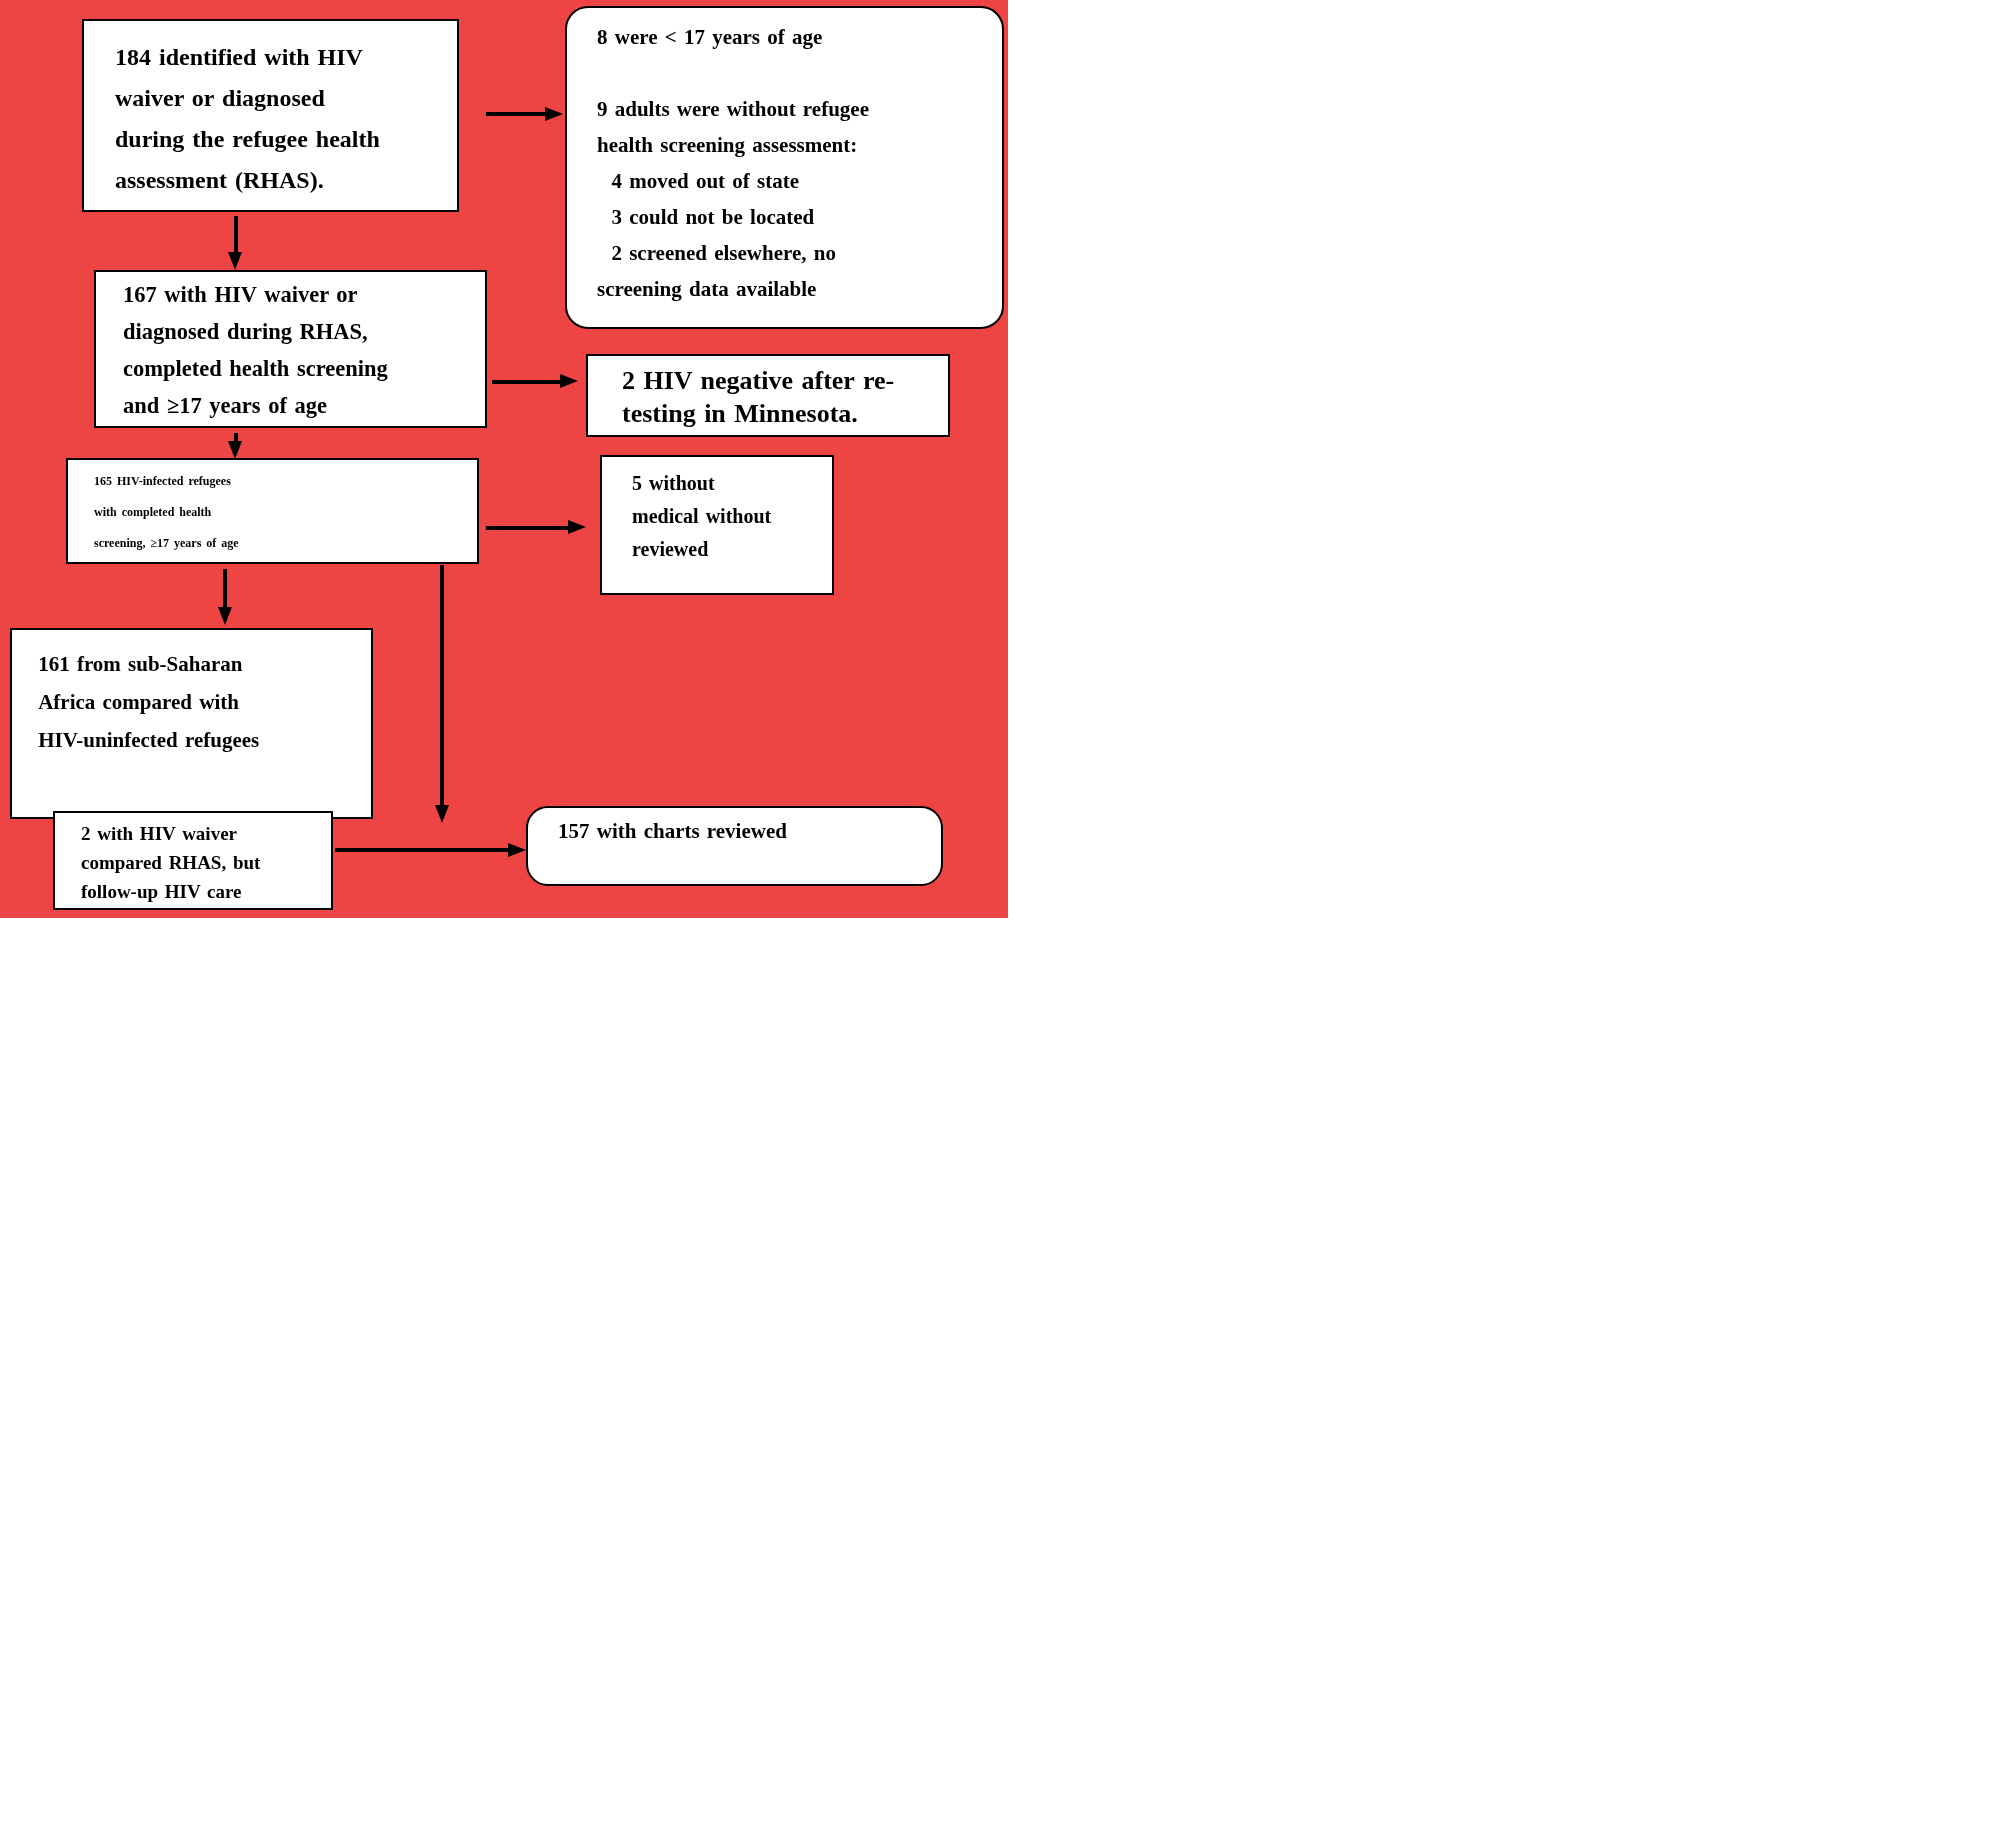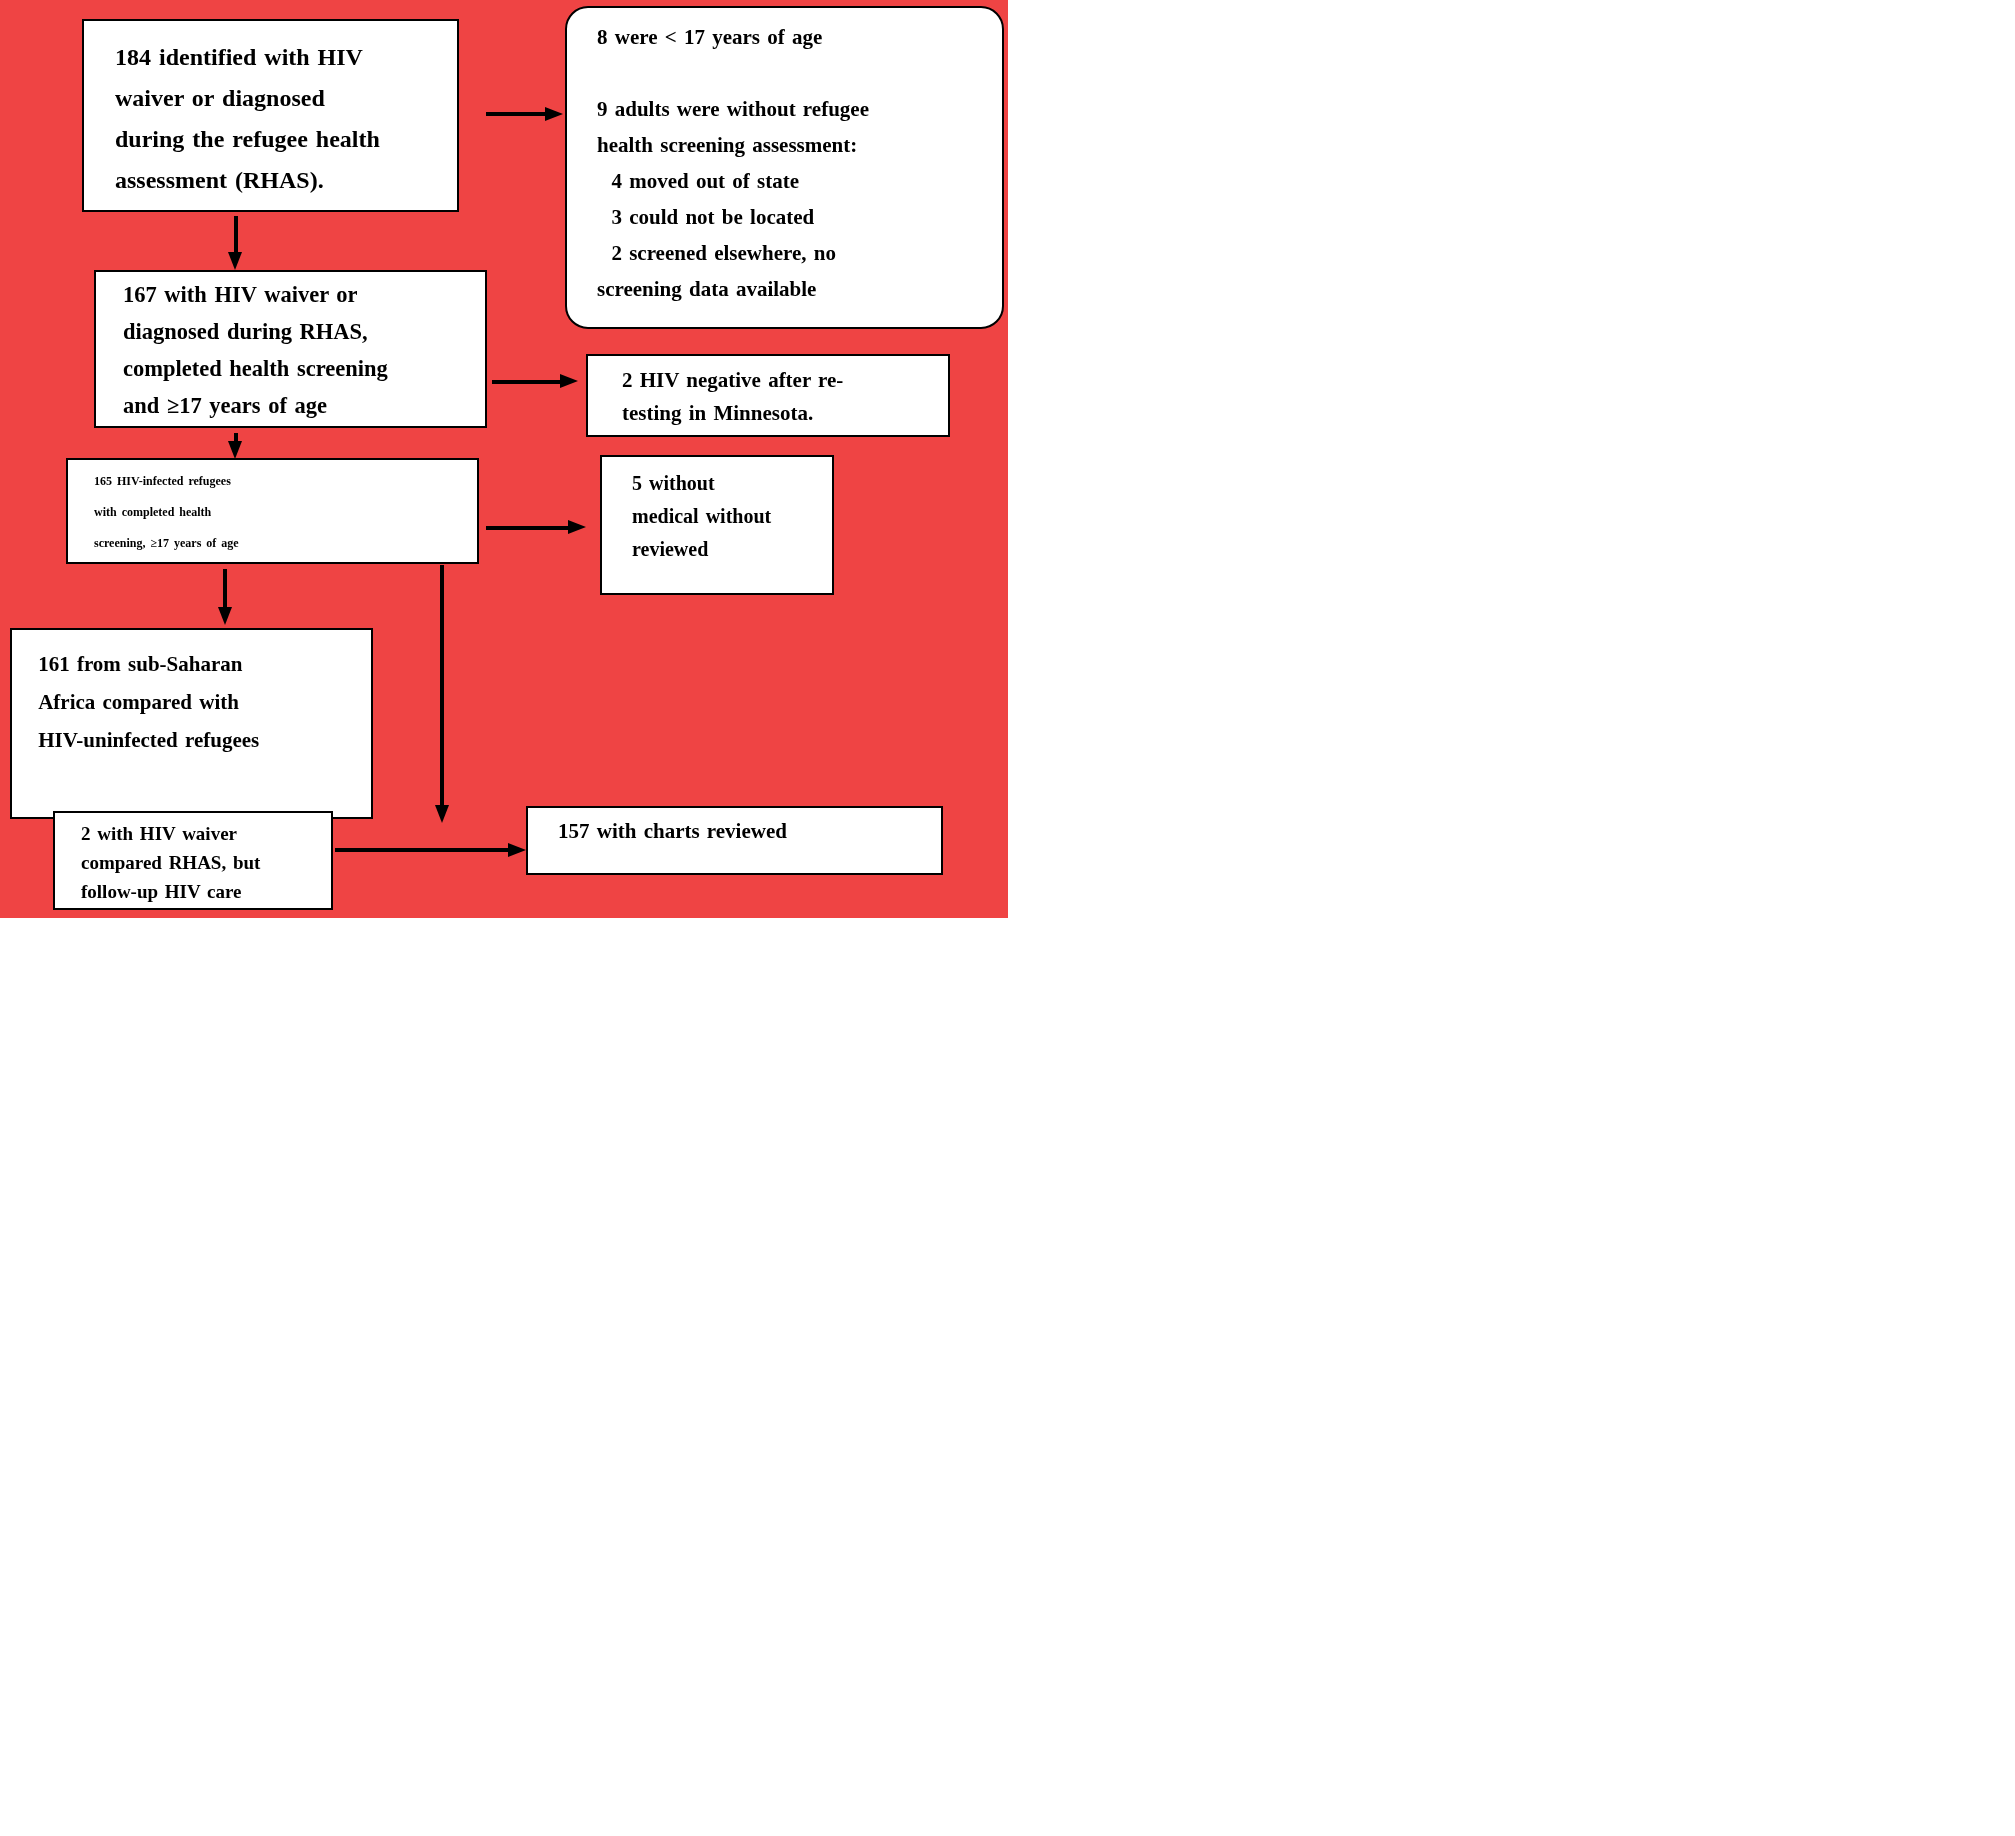--- a/index.html
+++ b/index.html
@@ -9,26 +9,26 @@
     word-spacing:0.18em;
   }
   .box{position:absolute;border:2px solid #000;box-sizing:border-box;background:#fff;}
   .ln{white-space:pre;}
   .ln:empty::before{content:"\00a0";}
 
   
   .b184 {left:82px;top:19px;  width:377px;height:193px;padding:16.4px 4.1px 0 31px;font-size:24px;line-height:41px;}
   .excl1{left:565px;top:5.5px;   width:439px;height:323px;padding:11px 4.1px 0 30px;font-size:21px;line-height:36px;border-radius:23px;}
   .b167 {left:94px;top:270px; width:393px;height:158px;padding:4.1px 4.1px 0 27px; font-size:22.5px;line-height:37px;}
-  .excl2{left:586px;top:354px; width:364px;height:83px;padding:8.2px 4.1px 0 34px;font-size:21px;line-height:33px;}
+  .excl2{left:586px;top:354px; width:364px;height:83px;padding:8.2px 4.1px 0 34px;font-size:26px;line-height:33px;}
   .b165 {left:66px;top:458px; width:413px;height:106px;padding:5.5px 4.1px 0 26px; font-size:12px;line-height:31px;}
   .excl3{left:600px;top:455px; width:234px;height:140px;padding:9.6px 4.1px 0 30px;font-size:20px;line-height:33px;}
   .b161 {left:10.2px; top:628px; width:363px;height:191px;padding:15px 4.1px 0 26px;font-size:21px;line-height:38px;}
   .b2w  {left:53px; top:811px;width:280px;height:99px;padding:5.5px 4.1px 0 26px; font-size:19px;line-height:29px;}
-  .b157 {left:526px;top:806px;width:417px;height:69px;padding:8.2px 4.1px 0 30px;font-size:21px;line-height:30px;}
+  .b157 {left:526px;top:806px;width:417px;height:80px;padding:8.2px 4.1px 0 30px;font-size:21px;line-height:30px;border-radius:22px;}
 
   
   .stem-h{position:absolute;height:4.1px;background:#000;}
   .stem-v{position:absolute;width:4.1px;background:#000;}
   .head-right{position:absolute;width:0;height:0;
     border-top:7.5px solid transparent;border-bottom:7.5px solid transparent;border-left:18px solid #000;}
   .head-down{position:absolute;width:0;height:0;
     border-left:7.5px solid transparent;border-right:7.5px solid transparent;border-top:18px solid #000;}
 
   .a1s{left:486px;top:112px;width:59px;}   .a1h{left:545px;top:107px;}

